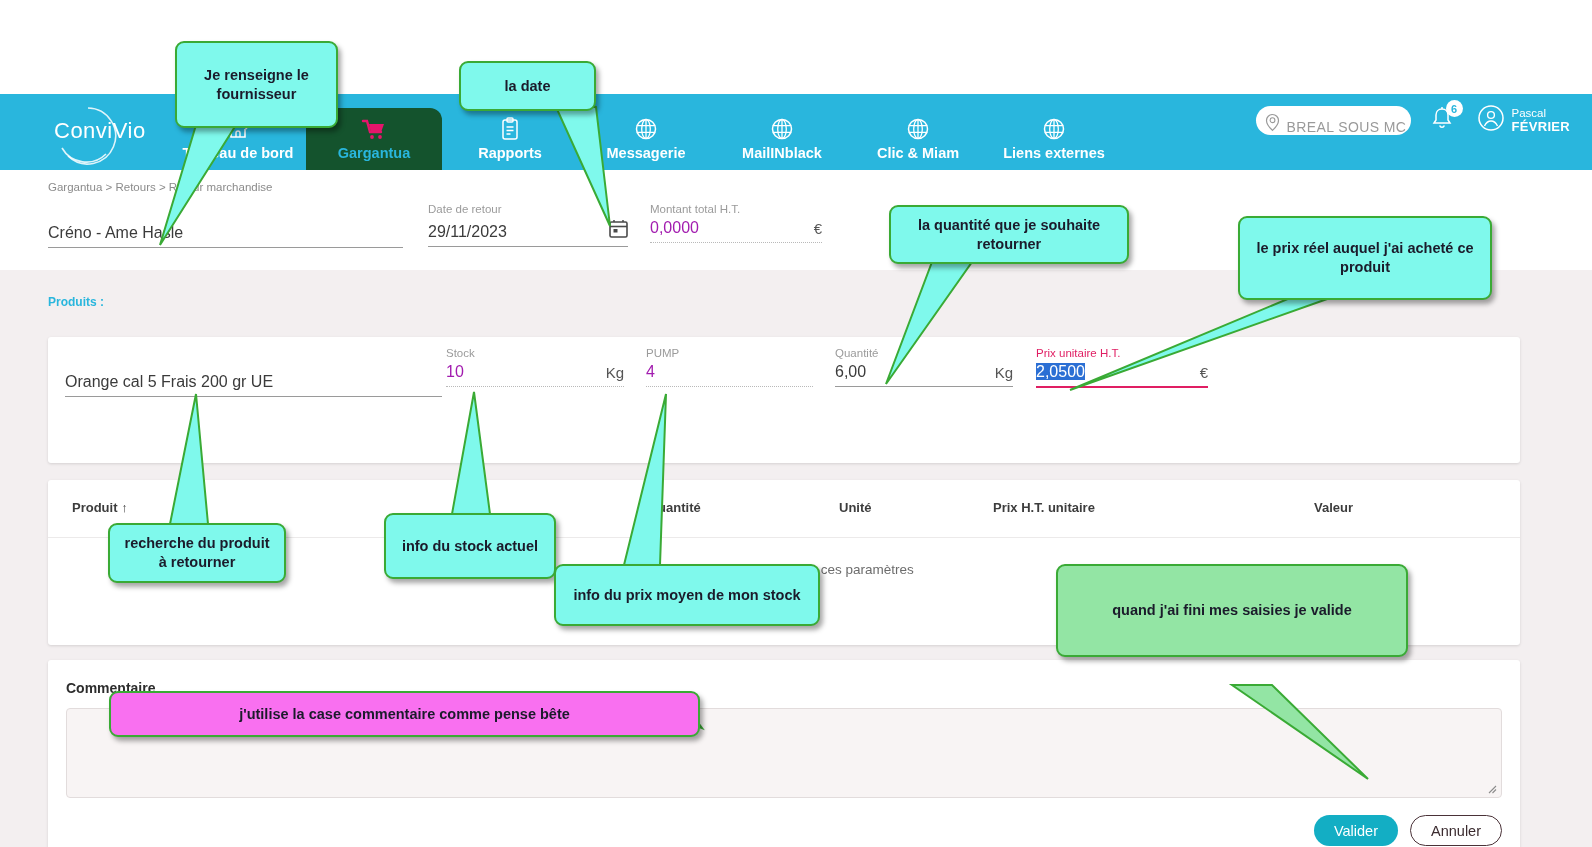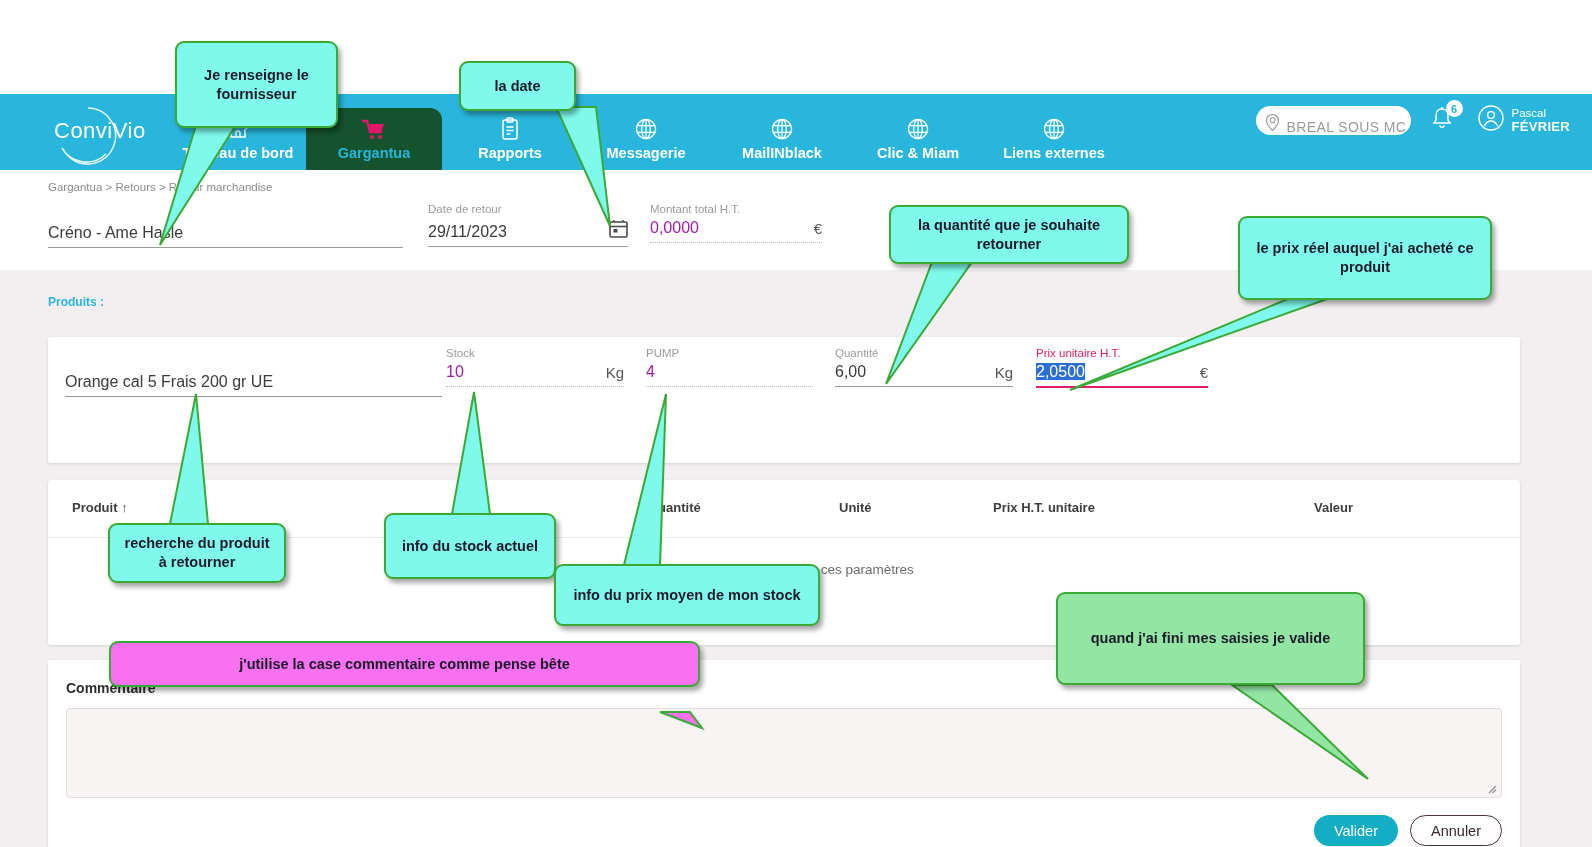--- a/index.html
+++ b/index.html
@@ -335,20 +335,20 @@
   <polygon points="932,262 972,262 886,384" fill="#7ff9ec" stroke="#3aaa35" stroke-width="2"></polygon>
   <polygon points="1290,298 1330,298 1070,390" fill="#7ff9ec" stroke="#3aaa35" stroke-width="2"></polygon>
   <polygon points="170,524 208,524 196,394" fill="#7ff9ec" stroke="#3aaa35" stroke-width="2"></polygon>
   <polygon points="452,514 490,514 474,392" fill="#7ff9ec" stroke="#3aaa35" stroke-width="2"></polygon>
   <polygon points="624,565 660,565 666,394" fill="#7ff9ec" stroke="#3aaa35" stroke-width="2"></polygon>
   <polygon points="1232,685 1272,685 1368,779" fill="#93e5a4" stroke="#3aaa35" stroke-width="2"></polygon>
   <polygon points="660,712 690,712 702,728" fill="#f970f0" stroke="#3aaa35" stroke-width="2"></polygon>
 </svg>
 
 <div class="callout" style="left:175px;top:41px;width:163px;height:87px;">Je renseigne le fournisseur</div>
-<div class="callout" style="left:459px;top:61px;width:117px;height:50px;">la date</div>
+<div class="callout" style="left:459px;top:61px;width:137px;height:50px;">la date</div>
 <div class="callout" style="left:889px;top:205px;width:240px;height:59px;">la quantité que je souhaite retourner</div>
 <div class="callout" style="left:1238px;top:216px;width:254px;height:84px;">le prix réel auquel j'ai acheté ce produit</div>
 <div class="callout" style="left:108px;top:523px;width:178px;height:60px;">recherche du produit à retourner</div>
 <div class="callout" style="left:384px;top:513px;width:172px;height:66px;">info du stock actuel</div>
 <div class="callout" style="left:554px;top:564px;width:266px;height:62px;">info du prix moyen de mon stock</div>
-<div class="callout green" style="left:1056px;top:592px;width:309px;height:93px;">quand j'ai fini mes saisies je valide</div>
-<div class="callout pink" style="left:109px;top:641px;width:591px;height:46px;text-align:center;">j'utilise la case commentaire comme pense bête</div>
+<div class="callout green" style="left:1056px;top:564px;width:352px;height:93px;">quand j'ai fini mes saisies je valide</div>
+<div class="callout pink" style="left:109px;top:691px;width:591px;height:46px;text-align:center;">j'utilise la case commentaire comme pense bête</div>
 
 </body></html>

